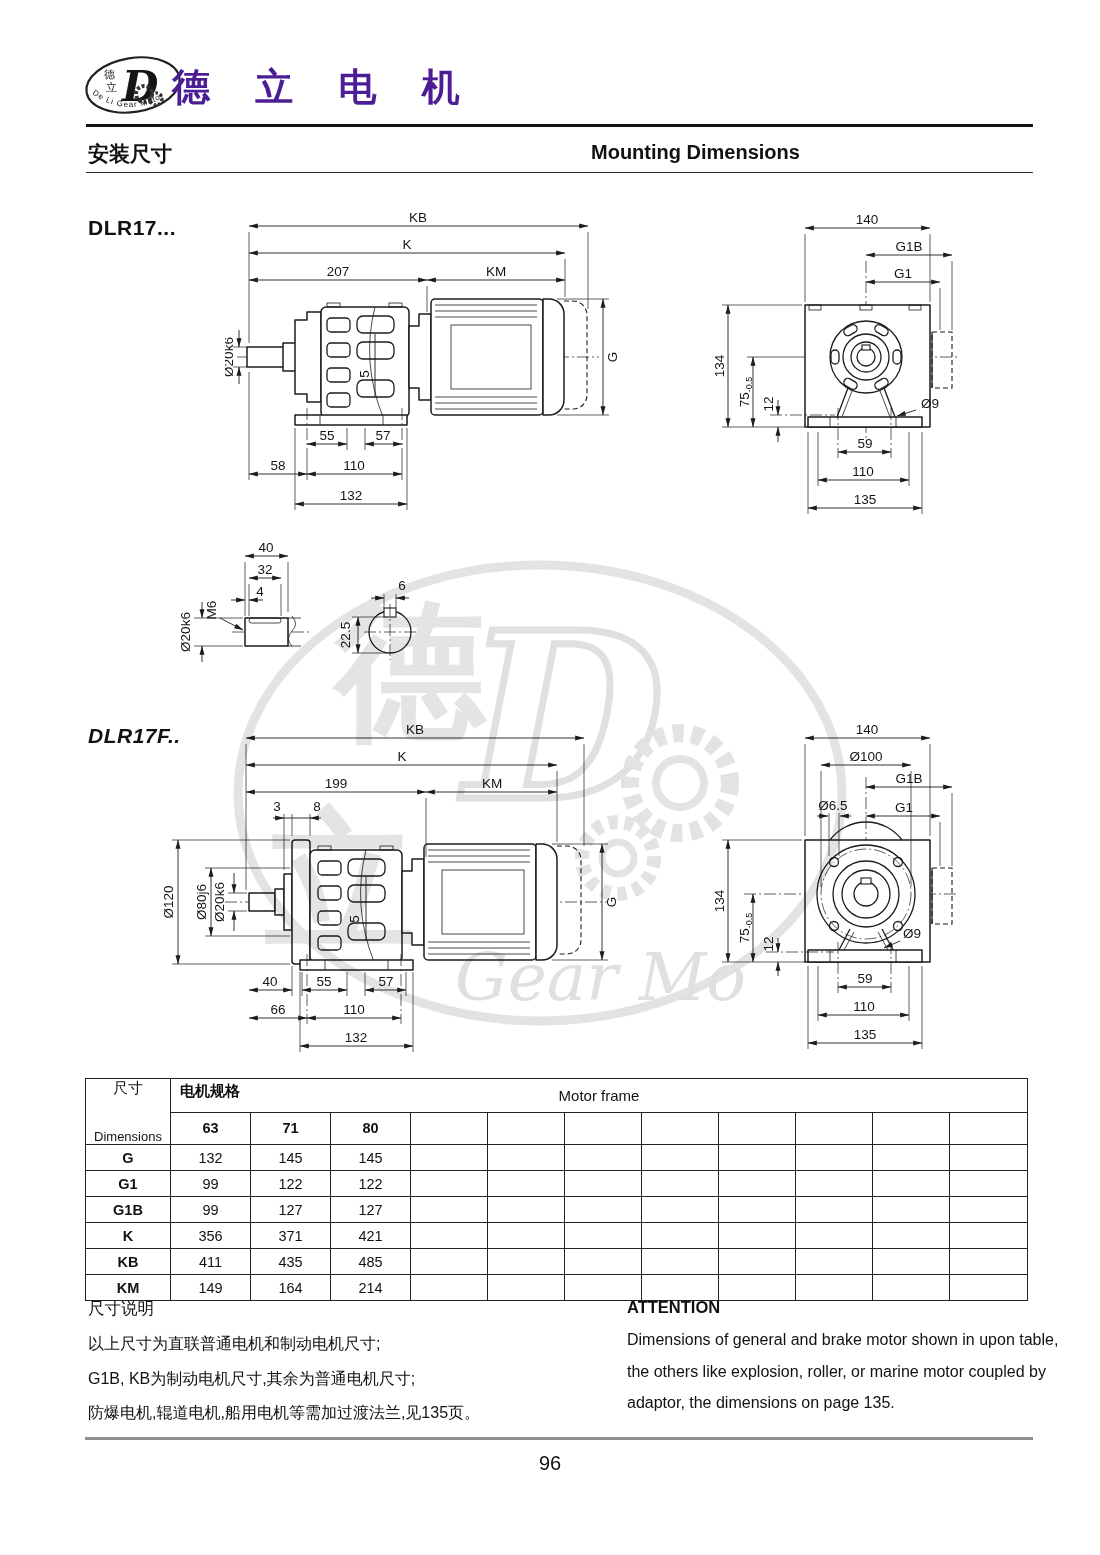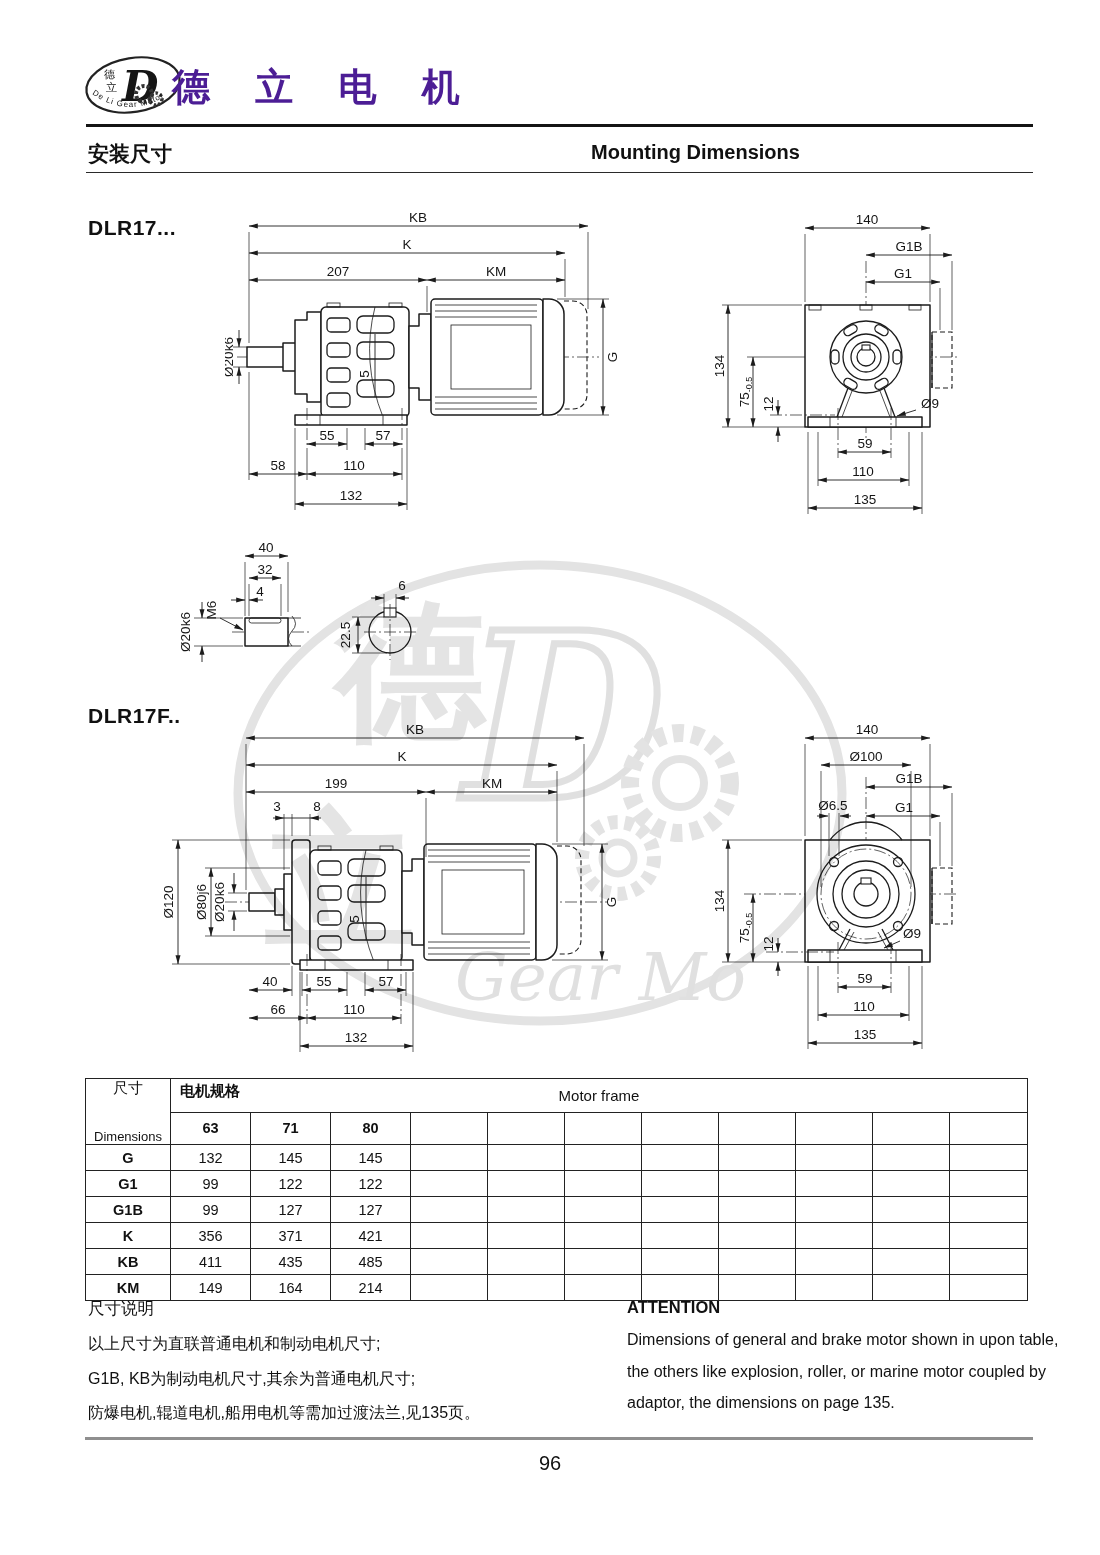--- a/index.html
+++ b/index.html
@@ -309,21 +309,21 @@
     <line class="x" x1="216" y1="62" x2="216" y2="76"></line>
     <line class="d" x1="191" y1="66" x2="204" y2="66" marker-end="url(#m3)"></line>
     <line class="d" x1="229" y1="66" x2="216" y2="66" marker-end="url(#m3)"></line>
     <text x="222" y="58" text-anchor="middle">6</text>
     <line class="x" x1="204" y1="85" x2="172" y2="85"></line>
     <line class="x" x1="207" y1="121" x2="172" y2="121"></line>
     <line class="d" x1="178" y1="85" x2="178" y2="121" marker-start="url(#m3)" marker-end="url(#m3)"></line>
     <text transform="translate(170,103) rotate(-90)" text-anchor="middle">22.5</text>
   </svg>
 
-  <div class="abs model-label" style="left:88px;top:704px;">DLR17F..</div>
+  <div class="abs model-label" style="left:88px;top:724px;font-style:italic;">DLR17F..</div>
 
   <svg class="abs" style="left:140px;top:722px;" width="510" height="335" viewBox="0 0 510 335">
     <defs>
       <marker id="m4" viewBox="0 0 10 6" refX="9.3" refY="3" markerWidth="10" markerHeight="6" orient="auto-start-reverse" markerUnits="userSpaceOnUse">
         <path d="M0.5,0.5 L9.5,3 L0.5,5.5 Z" fill="#1c1c1c"></path>
       </marker>
     </defs>
     <line class="c" x1="85" y1="180" x2="468" y2="180"></line>
     <g>
       <rect class="o" x="109" y="171" width="26" height="18"></rect>

